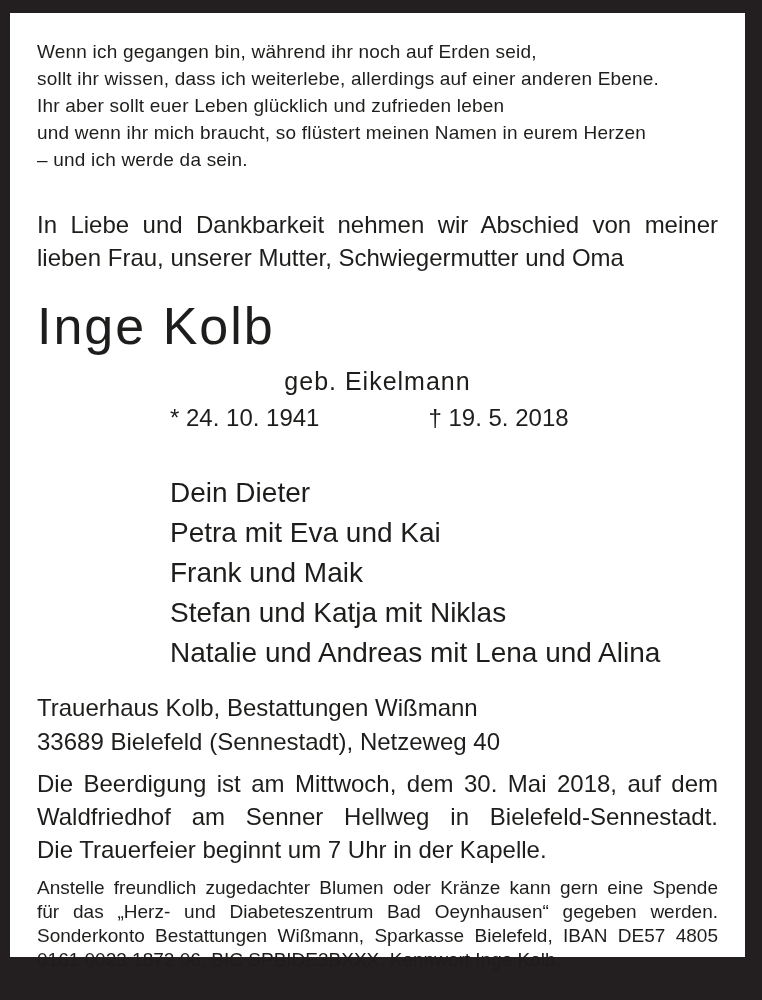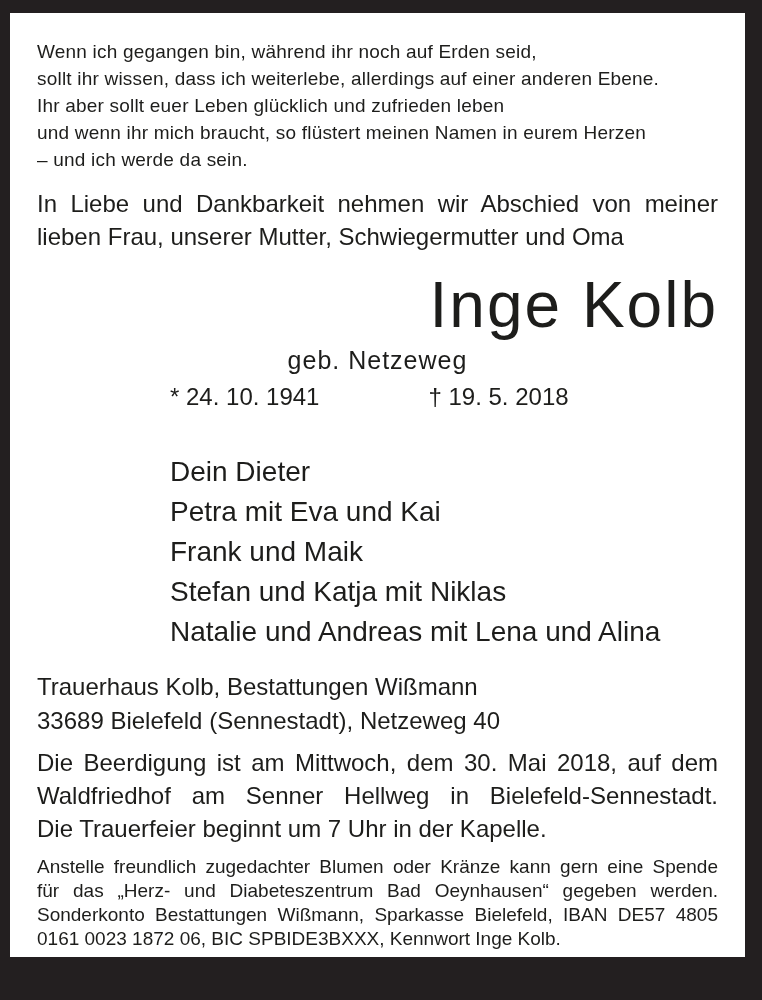--- a/index.html
+++ b/index.html
@@ -26,34 +26,34 @@
     background: var(--paper);
     color: var(--ink);
     padding: 25px 27px 0 27px;
   }
   .poem {
     font-size: 19px;
     line-height: 27px;
     letter-spacing: 0.2px;
   }
   .intro {
-    margin-top: 14px;
+    margin-top: 35px;
     font-size: 24px;
     line-height: 33px;
   }
   .jline {
     text-align: justify;
     text-align-last: justify;
   }
   .name {
     margin: 19px 0 0 0;
-    font-size: 64px;
+    font-size: 52px;
     line-height: 66px;
     font-weight: normal;
-    text-align: right;
+    text-align: left;
     letter-spacing: 2px;
     white-space: nowrap;
   }
   .maiden {
     margin-top: 8px;
     font-size: 25px;
     line-height: 28px;
     text-align: center;
     letter-spacing: 1px;
   }
@@ -101,21 +101,21 @@
     <div>– und ich werde da sein.</div>
   </div>
 
   <div class="intro">
     <div class="jline">In Liebe und Dankbarkeit nehmen wir Abschied von meiner</div>
     <div>lieben Frau, unserer Mutter, Schwiegermutter und Oma</div>
   </div>
 
   <h1 class="name">Inge Kolb</h1>
 
-  <div class="maiden">geb. Netzeweg</div>
+  <div class="maiden">geb. Eikelmann</div>
 
   <div class="dates">
     <span>* 24. 10. 1941</span>
     <span>† 19. 5. 2018</span>
   </div>
 
   <div class="mourners">
     <div>Dein Dieter</div>
     <div>Petra mit Eva und Kai</div>
     <div>Frank und Maik</div>

